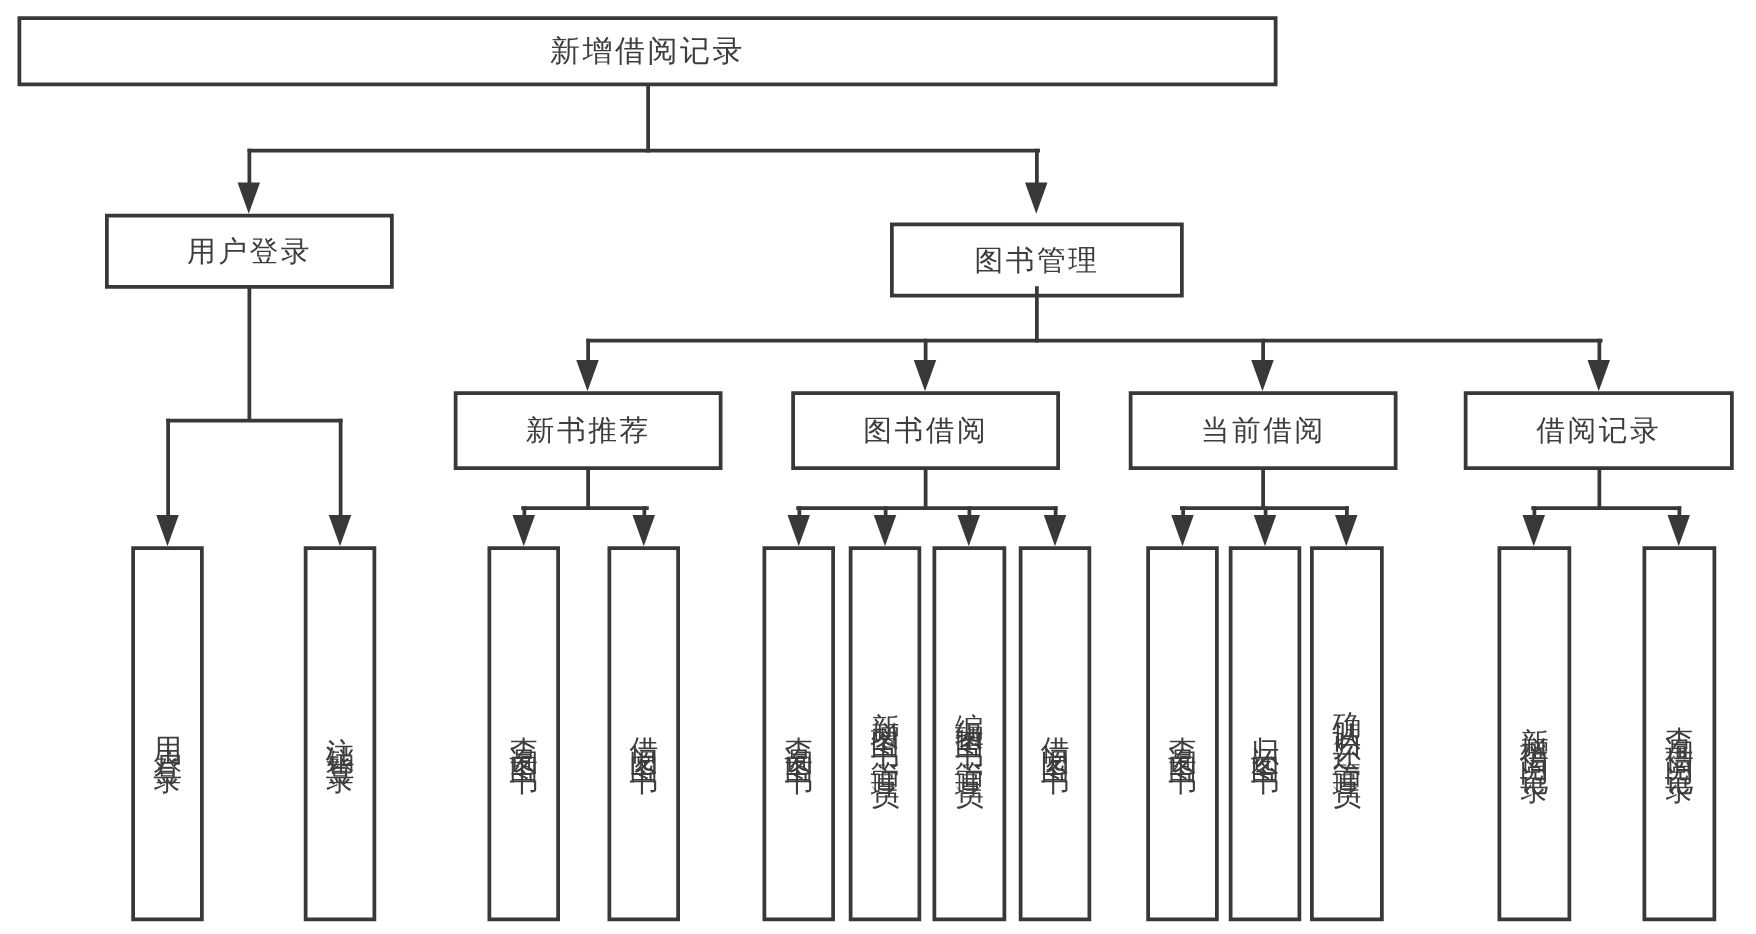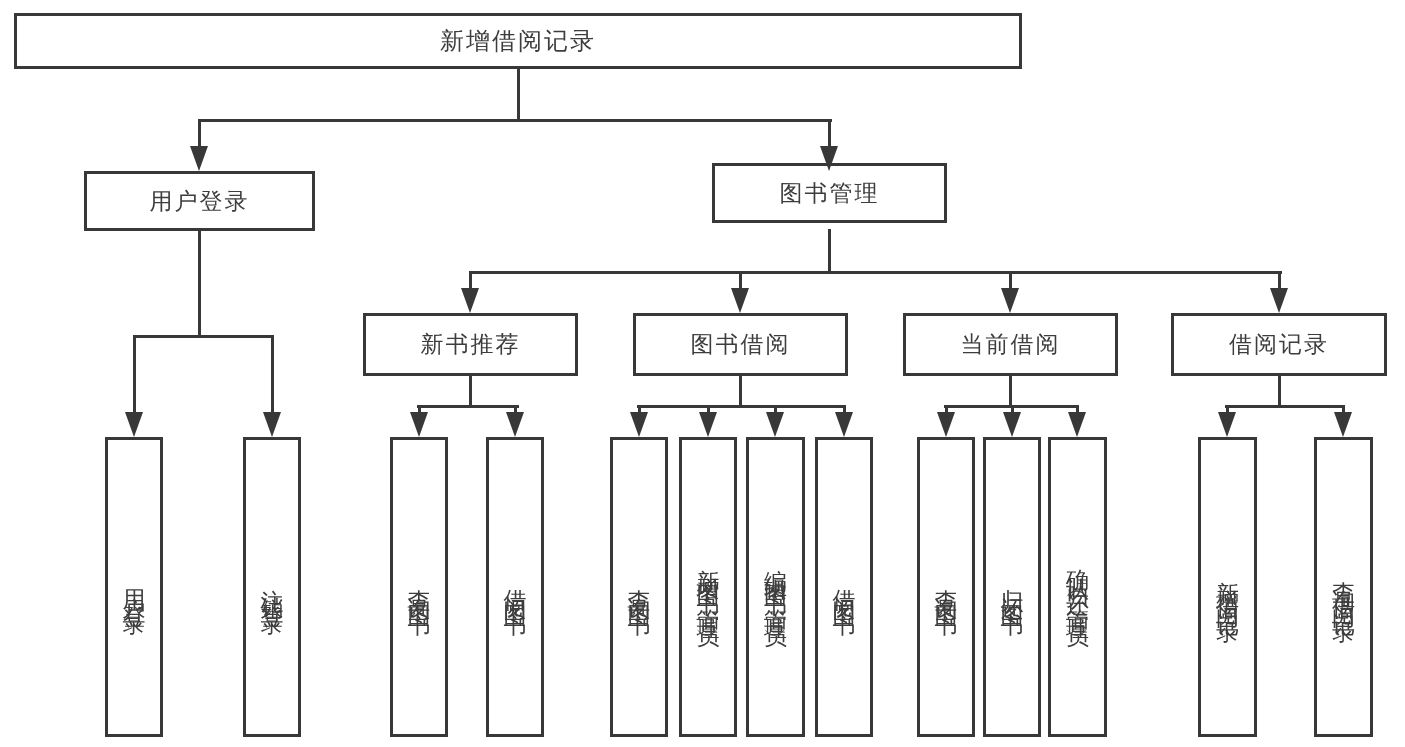--- a/index.html
+++ b/index.html
@@ -53,21 +53,21 @@
 
 <div class="canvas">
 
   <div class="box" style="left:14px; top:13px; width:1008px; height:56px;">
     <span class="title-label">新增借阅记录</span>
   </div>
 
   <div class="box" style="left:84px; top:171px; width:231px; height:60px;">
     <span class="h-label">用户登录</span>
   </div>
-  <div class="box" style="left:712px; top:163px; width:235px; height:60px;">
+  <div class="box" style="left:712px; top:178px; width:235px; height:60px;">
     <span class="h-label">图书管理</span>
   </div>
 
   <div class="box" style="left:363px; top:313px; width:215px; height:63px;font-family:Liberation Serif, serif;">
     <span class="h-label">新书推荐</span>
   </div>
   <div class="box" style="left:633px; top:313px; width:215px; height:63px;">
     <span class="h-label">图书借阅</span>
   </div>
   <div class="box" style="left:903px; top:313px; width:215px; height:63px;">

